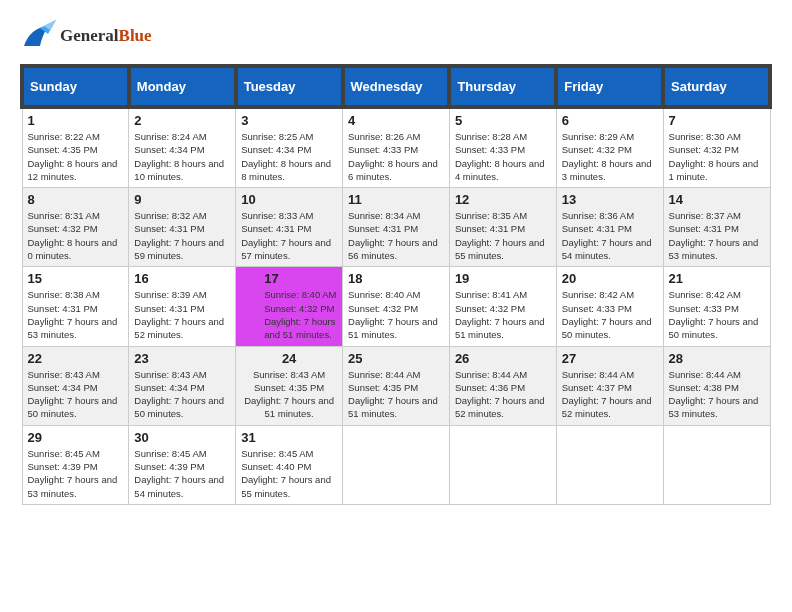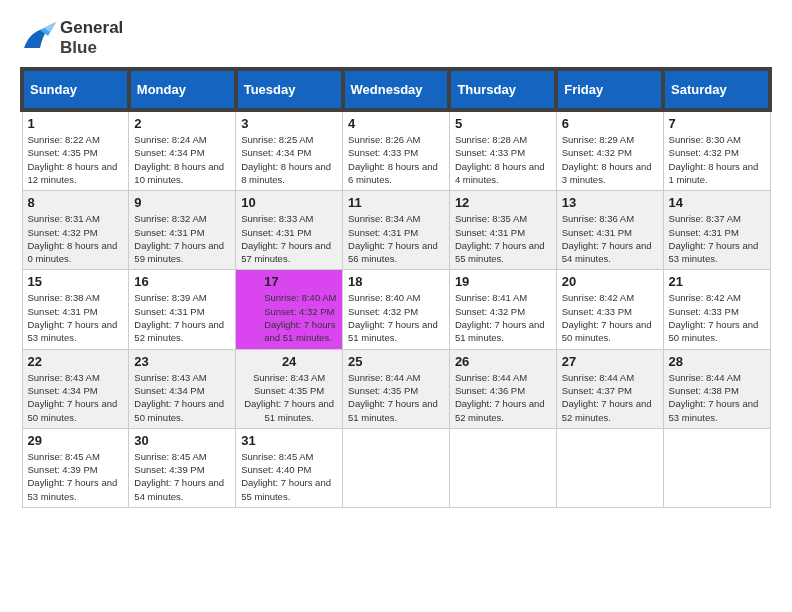--- a/index.html
+++ b/index.html
@@ -390,26 +390,27 @@
     display: flex;
     align-items: center;
     gap: 4px;
   }
   .logo-bird {
     width: 36px;
     height: 36px;
   }
   .logo-text-block {
     display: flex;
-    flex-direction: column;
+    flex-direction: row;
     line-height: 1.15;
+    font-family: Liberation Serif, serif;
   }
   .logo-general {
     font-size: 17px;
     font-weight: bold;
     color: #333;
   }
   .logo-blue {
     font-size: 17px;
     font-weight: bold;
-    color: #404040;
+    color: #c2410c;
   }
 </style>
 
 </body></html>

